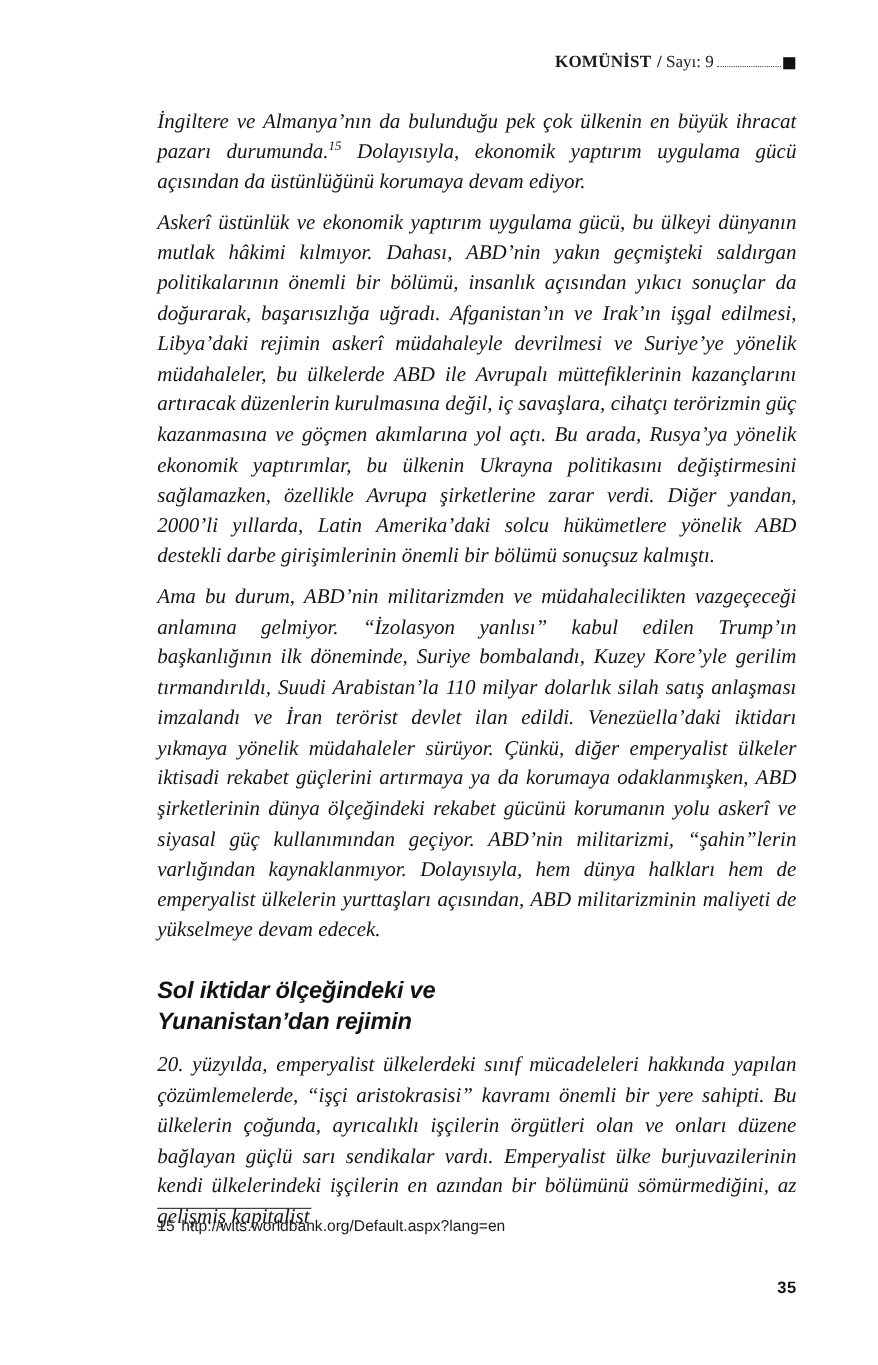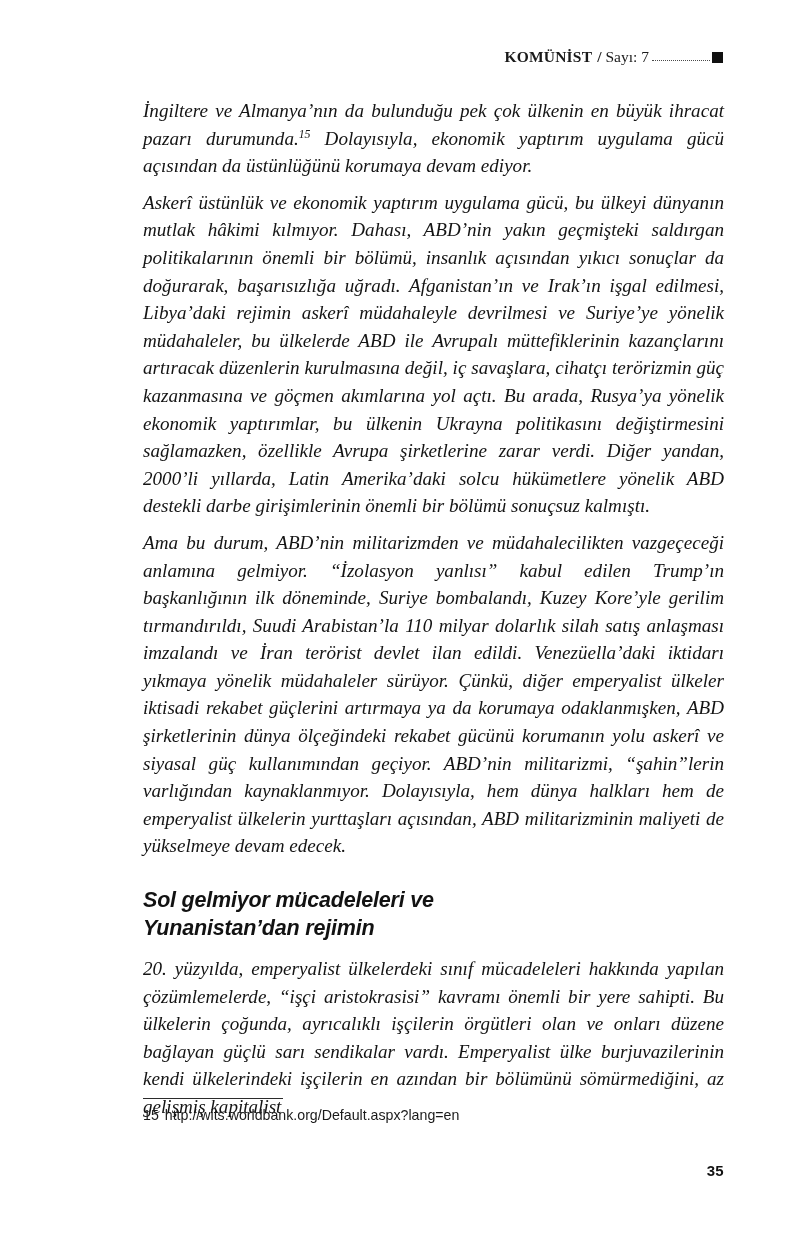--- a/index.html
+++ b/index.html
@@ -150,36 +150,36 @@
 </style>
 </head>
 <body>
 
 <div class="page">
 
   <div class="running-head">
     <div class="rh-inner">
       <span class="rh-pub">KOMÜNİST</span>
       <span class="rh-sep">/</span>
-      <span class="rh-issue">Sayı: 7</span>
+      <span class="rh-issue">Sayı: 9</span>
       <span class="rh-dots"></span>
       <span class="rh-square"></span>
     </div>
   </div>
 
   <div class="column">
 
     <p class="body"><span>İngiltere ve Almanya’nın da bulunduğu pek çok ülkenin en büyük ihracat pazarı durumunda.</span><sup class="fn">15</sup><span> Dolayısıyla, ekonomik yaptırım uygulama gücü açısından da üstünlüğünü korumaya devam ediyor.</span></p>
 
     <p class="body">Askerî üstünlük ve ekonomik yaptırım uygulama gücü, bu ülkeyi dünyanın mutlak hâkimi kılmıyor. Dahası, ABD’nin yakın geçmişteki saldırgan politikalarının önemli bir bölümü, insanlık açısından yıkıcı sonuçlar da doğurarak, başarısızlığa uğradı. Afganistan’ın ve Irak’ın işgal edilmesi, Libya’daki rejimin askerî müdahaleyle devrilmesi ve Suriye’ye yönelik müdahaleler, bu ülkelerde ABD ile Avrupalı müttefiklerinin kazançlarını artıracak düzenlerin kurulmasına değil, iç savaşlara, cihatçı terörizmin güç kazanmasına ve göçmen akımlarına yol açtı. Bu arada, Rusya’ya yönelik ekonomik yaptırımlar, bu ülkenin Ukrayna politikasını değiştirmesini sağlamazken, özellikle Avrupa şirketlerine zarar verdi. Diğer yandan, 2000’li yıllarda, Latin Amerika’daki solcu hükümetlere yönelik ABD destekli darbe girişimlerinin önemli bir bölümü sonuçsuz kalmıştı.</p>
 
     <p class="body">Ama bu durum, ABD’nin militarizmden ve müdahalecilikten vazgeçeceği anlamına gelmiyor. “İzolasyon yanlısı” kabul edilen Trump’ın başkanlığının ilk döneminde, Suriye bombalandı, Kuzey Kore’yle gerilim tırmandırıldı, Suudi Arabistan’la 110 milyar dolarlık silah satış anlaşması imzalandı ve İran terörist devlet ilan edildi. Venezüella’daki iktidarı yıkmaya yönelik müdahaleler sürüyor. Çünkü, diğer emperyalist ülkeler iktisadi rekabet güçlerini artırmaya ya da korumaya odaklanmışken, ABD şirketlerinin dünya ölçeğindeki rekabet gücünü korumanın yolu askerî ve siyasal güç kullanımından geçiyor. ABD’nin militarizmi, “şahin”lerin varlığından kaynaklanmıyor. Dolayısıyla, hem dünya halkları hem de emperyalist ülkelerin yurttaşları açısından, ABD militarizminin maliyeti de yükselmeye devam edecek.</p>
 
     <h2 class="section-title">
-      <span>Sol gelmiyor mücadeleleri ve</span><br>
+      <span>Sol iktidar ölçeğindeki ve</span><br>
       <span>Yunanistan’dan rejimin</span>
     </h2>
 
     <p class="body">20. yüzyılda, emperyalist ülkelerdeki sınıf mücadeleleri hakkında yapılan çözümlemelerde, “işçi aristokrasisi” kavramı önemli bir yere sahipti. Bu ülkelerin çoğunda, ayrıcalıklı işçilerin örgütleri olan ve onları düzene bağlayan güçlü sarı sendikalar vardı. Emperyalist ülke burjuvazilerinin kendi ülkelerindeki işçilerin en azından bir bölümünü sömürmediğini, az gelişmiş kapitalist</p>
 
   </div>
 
   <div class="footnote-zone">
     <div class="footnote-rule"></div>
     <p class="footnote"><span class="fn-num">15</span><span>http://wits.worldbank.org/Default.aspx?lang=en</span></p>

